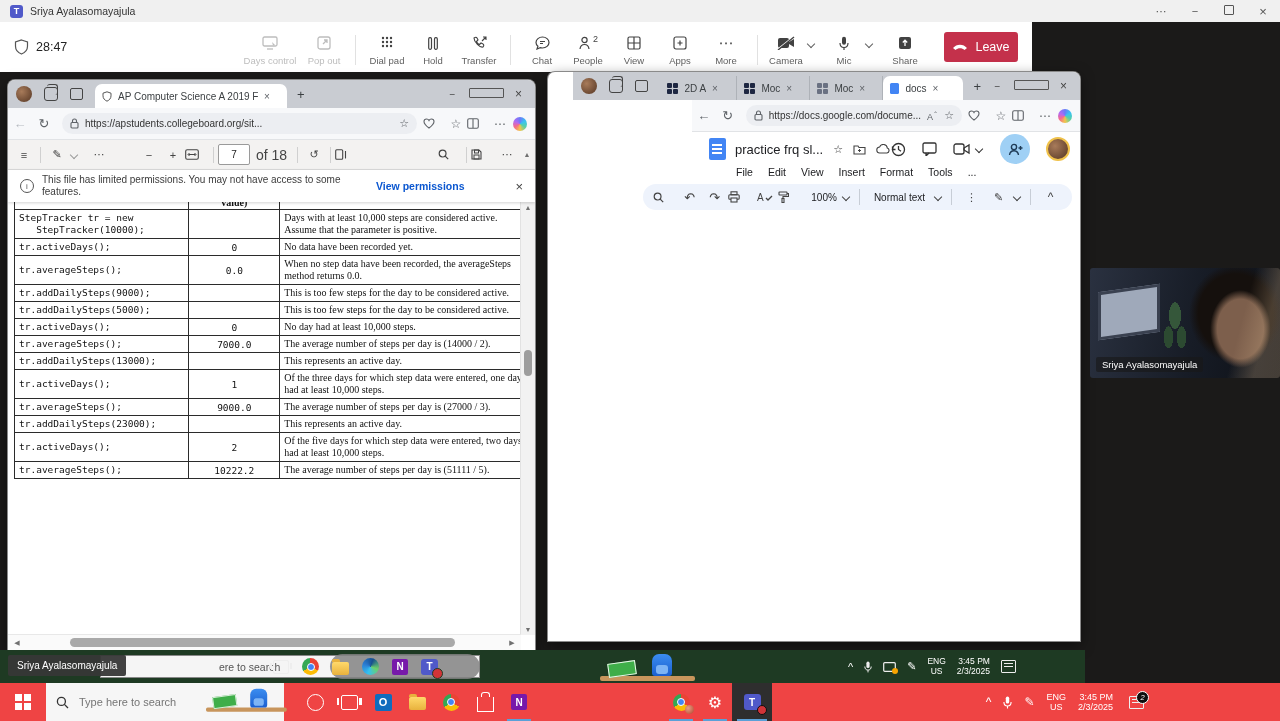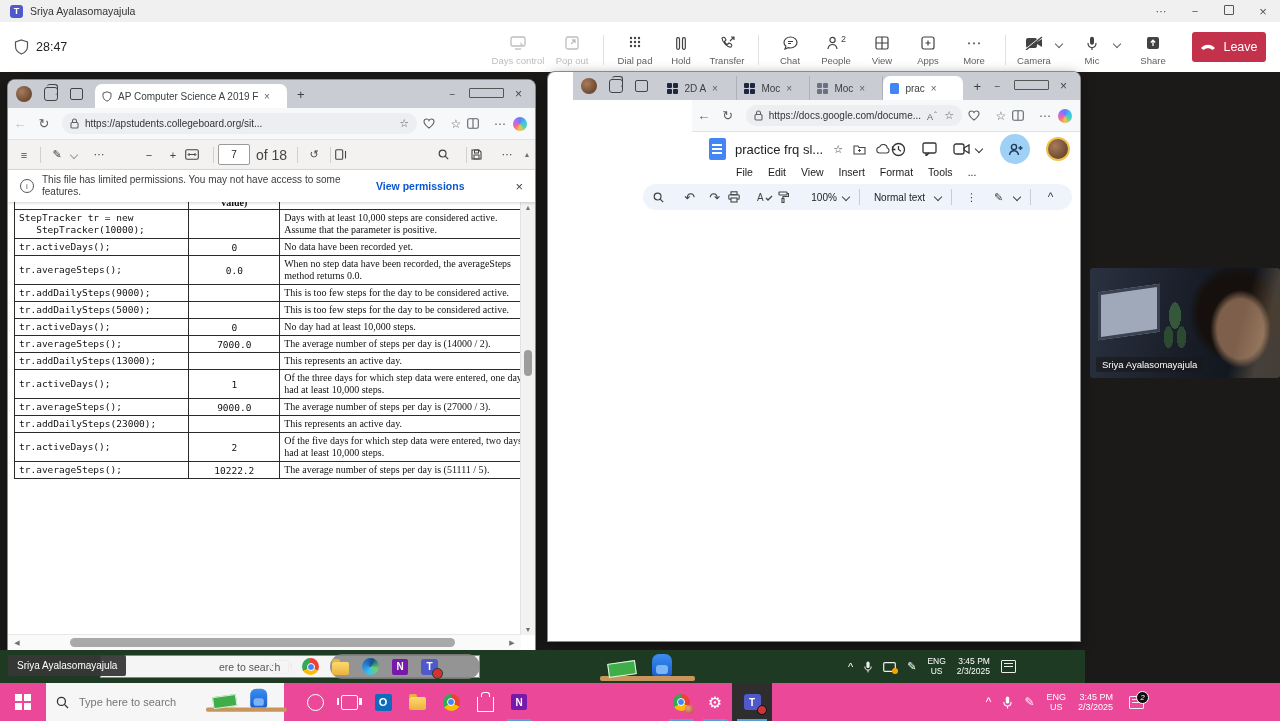--- a/index.html
+++ b/index.html
@@ -10,21 +10,21 @@
 
   
   .titlebar{position:absolute;left:0;top:0;width:1280px;height:22px;background:#f0f0f0;
     display:flex;align-items:center;font-size:10.5px;color:#333;}
   .teams-logo{width:13px;height:13px;background:#5059c9;border-radius:3px;margin:0 7px 0 10px;
     color:#fff;font-size:9px;font-weight:bold;display:flex;align-items:center;justify-content:center;}
   .tb-controls{margin-left:auto;display:flex;align-items:center;color:#555;}
   .tb-btn{width:34px;text-align:center;font-size:11px;}
   .wrestore{display:inline-block;width:8px;height:8px;border:1px solid #555;border-radius:1px;}
 
-  .call-toolbar{position:absolute;left:0;top:22px;width:1280px;height:50px;background:#fff;
+  .call-toolbar{position:absolute;left:0;top:22px;width:1032px;height:50px;background:#fff;
     border-bottom:1px solid #e4e4e4;display:flex;align-items:center;}
   .timer{display:flex;align-items:center;margin-left:14px;color:#242424;font-size:12.5px;gap:7px;}
   .ctrl-group{display:flex;align-items:flex-start;margin-left:auto;}
   .ctrl{width:46px;display:flex;flex-direction:column;align-items:center;gap:3px;padding-top:6px;cursor:pointer;}
   .ctrl .ic{height:17px;display:flex;align-items:center;justify-content:center;color:#424242;font-size:14px;}
   .ctrl .lbl{font-size:9.5px;color:#616161;white-space:nowrap;}
   .ctrl.disabled .ic{color:#bdbdbd;}
   .ctrl.disabled .lbl{color:#bdbdbd;}
   .vdiv{width:1px;height:30px;background:#e1e1e1;margin:6px 8px 0 8px;}
   .chev{display:inline-block;width:5px;height:5px;border-right:1.4px solid #616161;border-bottom:1.4px solid #616161;transform:rotate(45deg);margin:0 2px;}
@@ -169,21 +169,21 @@
   .tray .clock{font-size:8.5px;line-height:1.15;text-align:right;}
   .notif-ic{width:13px;height:11px;border:1.3px solid #eee;border-radius:1px;position:relative;}
   .notif-ic:before{content:"";position:absolute;left:2px;top:2px;right:2px;height:1.2px;background:#eee;box-shadow:0 3px 0 #eee;}
   .deskart{position:absolute;left:600px;top:3px;width:150px;height:28px;}
   .da-desk{position:absolute;left:0;bottom:0;width:95px;height:5px;background:#c8955c;border-radius:2px;}
   .da-book{position:absolute;left:8px;bottom:5px;width:26px;height:12px;background:#3fae49;transform:rotate(-8deg);border:1.5px solid #e9f5e9;}
   .da-pack{position:absolute;left:52px;bottom:5px;width:20px;height:22px;background:linear-gradient(#3b8df0,#1b5fd0);border-radius:7px 7px 3px 3px;}
   .da-pack:before{content:"";position:absolute;left:4px;bottom:2px;width:12px;height:9px;background:#7db4f5;border-radius:3px;}
 
   
-  .taskbar{position:absolute;left:0;top:683px;width:1280px;height:38px;background:#ec4899;display:flex;align-items:center;}
+  .taskbar{position:absolute;left:0;top:683px;width:1280px;height:38px;background:#ef4444;display:flex;align-items:center;}
   .start{width:46px;height:38px;display:flex;align-items:center;justify-content:center;}
   .winlogo{display:grid;grid-template-columns:7px 7px;grid-template-rows:7px 7px;gap:1.5px;}
   .winlogo i{background:#fff;}
   .tsearch{width:238px;height:38px;background:#f6f6f6;display:flex;align-items:center;position:relative;flex:none;}
   .tsearch .mag{margin:0 8px 0 10px;}
   .tsearch input{border:none;outline:none;background:transparent;font-size:11px;color:#444;width:120px;font-family:"Liberation Sans",sans-serif;}
   .tsk-ic{width:34px;height:38px;display:flex;align-items:center;justify-content:center;position:relative;flex:none;}
   .underline:after{content:"";position:absolute;left:5px;right:5px;bottom:0;height:2px;background:#5aa0d8;}
   .cortana{width:15px;height:15px;border:1.6px solid #fff;border-radius:50%;}
   .tvw{width:15px;height:13px;border:1.5px solid #fff;border-radius:2px;position:relative;}
@@ -578,21 +578,21 @@
               <i></i>
               <i></i>
               <i></i>
               <i></i>
             </span>
           <span class="ttl">Moc</span>
           <span class="tclose">×</span>
         </div>
         <div class="btab" style="width:66px;margin-left:0;">
           <span style="width:9px;height:11px;background:#4285f4;border-radius:1.5px;flex:none;"></span>
-          <span class="ttl">prac</span>
+          <span class="ttl">docs</span>
           <span class="tclose">×</span>
         </div>
         <span class="newtab">+</span>
         <div class="wctrl">
           <span>−</span>
           <span><span class="wrestore"></span></span>
           <span style="font-size:12px;">×</span>
         </div>
       </div>
       <div class="urlrow">

